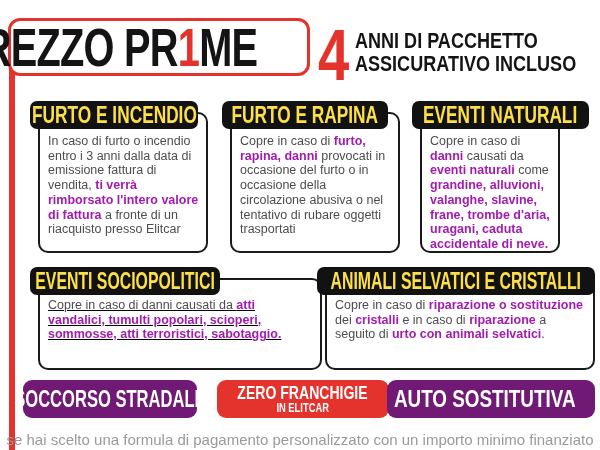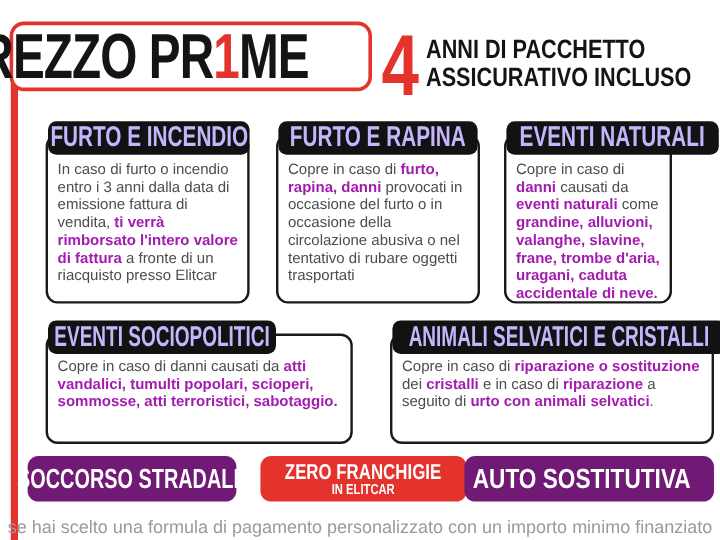--- a/index.html
+++ b/index.html
@@ -77,36 +77,36 @@
     border: 2px solid #1a1a1a;
     border-radius: 10px;
     z-index: 2;
   }
   .card-badge {
     position: absolute;
     top: -13px; left: -10px;
     height: 28px;
     background: #121212;
     border-radius: 7px;
-    color: #c4b5fd;
-    display: flex; align-items: center; justify-content: center; margin-left: 10px;
+    color: #fde047;
+    display: flex; align-items: center; justify-content: center;
   }
   .card-badge .cx { font-size: 24px; line-height: 28px; }
   .card-body {
     padding: 20px 7px 4px 8px;
     font-size: 12.5px;
     line-height: 14.7px;
     color: #4d4d4d;
   }
   .card-body .b { font-weight: bold; color: #a21caf; }
 
   #card-0 { left: 38px;  top: 112px; width: 170px; height: 141px; }
   #card-1 { left: 230px; top: 112px; width: 170px; height: 141px; }
   #card-2 { left: 420px; top: 112px; width: 140px; height: 141px; }
-  #card-3 { left: 38px;  top: 278px; width: 256px; height: 92px; }
+  #card-3 { left: 38px;  top: 278px; width: 284px; height: 92px; text-decoration: underline; }
   #card-4 { left: 325px; top: 278px; width: 270px; height: 92px; }
   #card-0 .card-badge { width: 168px; }
   #card-1 .card-badge { width: 166px; }
   #card-2 .card-badge { width: 177px; }
   #card-3 .card-badge { width: 190px; }
   #card-4 .card-badge { width: 278px; }
   #card-3 .card-badge .cx, #card-4 .card-badge .cx { --sx: 0.66; }
   #card-3 .card-body, #card-4 .card-body { padding-top: 18px; }
 
   

